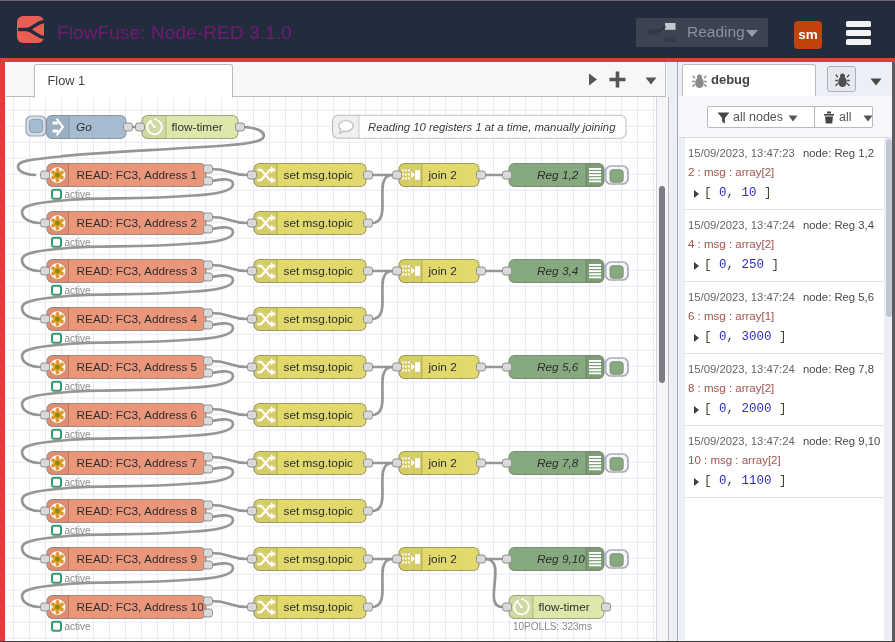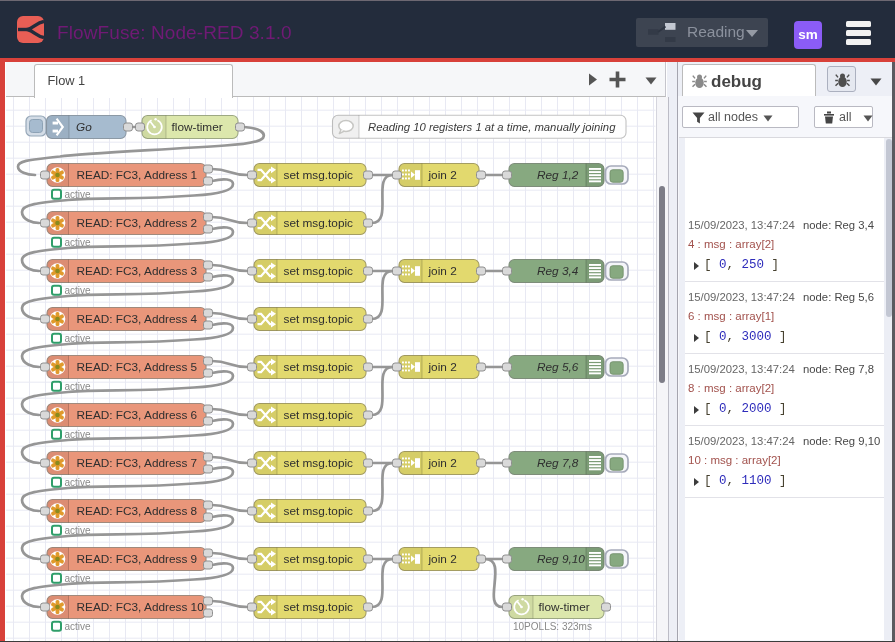--- a/index.html
+++ b/index.html
@@ -7,40 +7,40 @@
 #header{left:0;top:0;width:895px;height:58px;background:#232c3c}
 #topline{left:0;top:0;width:895px;height:1.2px;background:#6d6872}
 #redline{left:0;top:58px;width:895px;height:3.5px;background:#d8413a}
 #redstrip{left:0;top:61.5px;width:5px;height:579px;background:#d8413a}
 #botline{left:0;top:640.5px;width:895px;height:1.5px;background:#3c3c3c}
 #rightline{left:892px;top:61.5px;width:3px;height:579px;background:#5b5b60}
 #logo{left:17px;top:16px;width:27px;height:27px;background:#e85e55;border-radius:6px}
 #title{left:57px;top:21.5px;color:#701a75;font-size:19px;letter-spacing:0.1px}
 #deploy{left:636px;top:18px;width:132px;height:29px;background:#3d4451;border-radius:2px;color:#8b919d;font-size:15.5px}
 #deploy span.t{position:absolute;left:51px;top:5px}
-#avatar{left:794px;top:21px;width:28px;height:28px;background:#8b5cf6;border-radius:4px;color:#fff;font-size:13.5px;font-weight:bold;text-align:center;line-height:28px}
+#avatar{left:794px;top:21px;width:28px;height:28px;background:#c2410c;border-radius:4px;color:#fff;font-size:13.5px;font-weight:bold;text-align:center;line-height:28px}
 .hbar{left:846px;width:25px;height:6px;background:#f2f2f2;border-radius:1.5px}
 
 #tabbar{left:6px;top:61.5px;width:660px;height:35.5px;background:#f6f7f9;border-bottom:1px solid #bbb;border-right:1px solid #c5c5cc}
 #flowtab{left:33.5px;top:63.5px;width:199px;height:34.5px;background:#fff;border:1px solid #bbb;border-bottom:none;border-radius:3px 3px 0 0;z-index:3}
 #flowtab span{position:absolute;left:13px;top:8px;font-size:12.8px;font-weight:normal;color:#444}
 .tbico{color:#555}
 
 #canvas{left:6px;top:97px;width:649.5px;height:545px;background:#fff}
 #cline1{left:655.5px;top:97px;width:1px;height:545px;background:#d5d5dd}
 #cscroll{left:656.5px;top:97px;width:11.8px;height:545px;background:#f5f5f8}
 #cthumb{left:658.8px;top:186px;width:6.1px;height:197px;background:#7d7d87;border-radius:3px}
 #cline2{left:668.3px;top:97px;width:1px;height:545px;background:#bcbcc6}
 #gutterTop{left:666.5px;top:62px;width:10.9px;height:35px;background:#edeff6}
 #gutterBot{left:669.2px;top:97px;width:8.1px;height:544px;background:#edeff6}
 
 #dpanel{left:677.3px;top:61.5px;width:216.7px;height:579px;background:#f6f7fb;border-left:1.2px solid #a5a5af}
 #dtabrow{left:678px;top:61.5px;width:216px;height:34px;background:#edeff6}
 #dtab{left:682px;top:64px;width:134px;height:31.5px;background:#fff;border:1px solid #bbb;border-bottom:none;border-radius:3px 3px 0 0}
-#dtab .bt{position:absolute;left:28px;top:7px;font-size:17px;font-weight:bold;color:#444}
+#dtab .bt{position:absolute;left:28px;top:7px;font-size:13px;font-weight:bold;color:#444}
 #dbugbtn{left:827px;top:65.5px;width:29px;height:26px;background:#e5e8f0;border:1px solid #abb0bf;border-radius:3px}
 #dtoolbar{left:679px;top:95.5px;width:215px;height:42.5px;background:#f6f7fb;border-bottom:1px solid #d9d9de}
 .dbtn{position:absolute;top:106px;background:#fff;border:1px solid #b9b9c2;border-radius:2px;height:21.5px;font-size:12.5px;color:#555}
 
 #dmsgarea{left:685px;top:138px;width:199px;height:502px;background:#fff}
 #dstrip{left:679px;top:138px;width:6px;height:502px;background:#edeff6}
 #dscroll{left:884px;top:138px;width:9.2px;height:502px;background:#eceef5}
 #dthumb{left:885.5px;top:139px;width:6px;height:178px;background:#c3c7d3;border-radius:3px}
 .dmsg{position:absolute;left:0;width:199px;height:72px;border-bottom:1px solid #e2e2e8;font-size:11.3px}
 .dhead{position:absolute;left:3px;top:9px;width:193px;color:#666}
@@ -669,21 +669,21 @@
         <circle cx="7.5" cy="4" r="2.5"></circle>
         <ellipse cx="7.5" cy="9.8" rx="4.3" ry="5.3"></ellipse>
         <path d="M3,5.4 L0.8,2.6 M12,5.4 L14.2,2.6 M2.9,8.4 H0.2 M12.1,8.4 H14.8 M3.1,11.2 L0.5,13.8 M11.9,11.2 L14.5,13.8" stroke="#4e4e4e" stroke-width="1.5" fill="none"></path>
       </g>
     </svg>
 </div>
 <svg class="abs" style="left:870px;top:77.5px" width="12" height="8" viewBox="0 0 12 8">
     <path d="M0.5,0.5 L6,7.5 L11.5,0.5 z" fill="#484848"></path>
   </svg>
 <div class="abs" id="dtoolbar"></div>
-<div class="abs dbtn" style="left:682px;width:117px">
+<div class="abs dbtn" style="left:707px;width:117px">
 <svg class="abs" style="left:9px;top:4.5px" width="13" height="12" viewBox="0 0 13 12">
       <path d="M0.5,0.5 h12 l-4.6,5.5 v5.5 l-2.8,-1.8 v-3.7 z" fill="#454545"></path>
     </svg>
 <span class="abs" style="left:25px;top:3px">all nodes</span>
 <svg class="abs" style="left:80px;top:8px" width="10" height="7" viewBox="0 0 10 7">
       <path d="M0.5,0.5 L5,6.5 L9.5,0.5 z" fill="#555"></path>
     </svg>
 </div>
 <div class="abs dbtn" style="left:814px;width:59px">
 <svg class="abs" style="left:8px;top:4px" width="12" height="13" viewBox="0 0 12 13">
@@ -693,20 +693,28 @@
         <path d="M2,5.5 h8 l-0.8,7 h-6.4 z"></path>
       </g>
     </svg>
 <span class="abs" style="left:24px;top:3px">all</span>
 <svg class="abs" style="left:48px;top:8px" width="10" height="7" viewBox="0 0 10 7">
       <path d="M0.5,0.5 L5,6.5 L9.5,0.5 z" fill="#555"></path>
     </svg>
 </div>
 <div class="abs" id="dstrip"></div>
 <div class="abs" id="dmsgarea">
+    <div class="dmsg" style="top:0px">
+<div class="dhead"><span class="dts">15/09/2023, 13:47:23</span><span class="dnode">node: Reg 1,2</span></div>
+<div class="dprop">2 : msg : array[2]</div>
+<div class="dval">
+        <span class="tri"></span>
+        <span class="mono"><span class="pb">[</span> <span class="num">0</span><span class="pb">,</span> <span class="num">10</span> <span class="pb">]</span></span>
+      </div>
+</div>
     <div class="dmsg" style="top:72px">
 <div class="dhead"><span class="dts">15/09/2023, 13:47:24</span><span class="dnode">node: Reg 3,4</span></div>
 <div class="dprop">4 : msg : array[2]</div>
 <div class="dval">
         <span class="tri"></span>
         <span class="mono"><span class="pb">[</span> <span class="num">0</span><span class="pb">,</span> <span class="num">250</span> <span class="pb">]</span></span>
       </div>
 </div>
     <div class="dmsg" style="top:144px">
 <div class="dhead"><span class="dts">15/09/2023, 13:47:24</span><span class="dnode">node: Reg 5,6</span></div>

